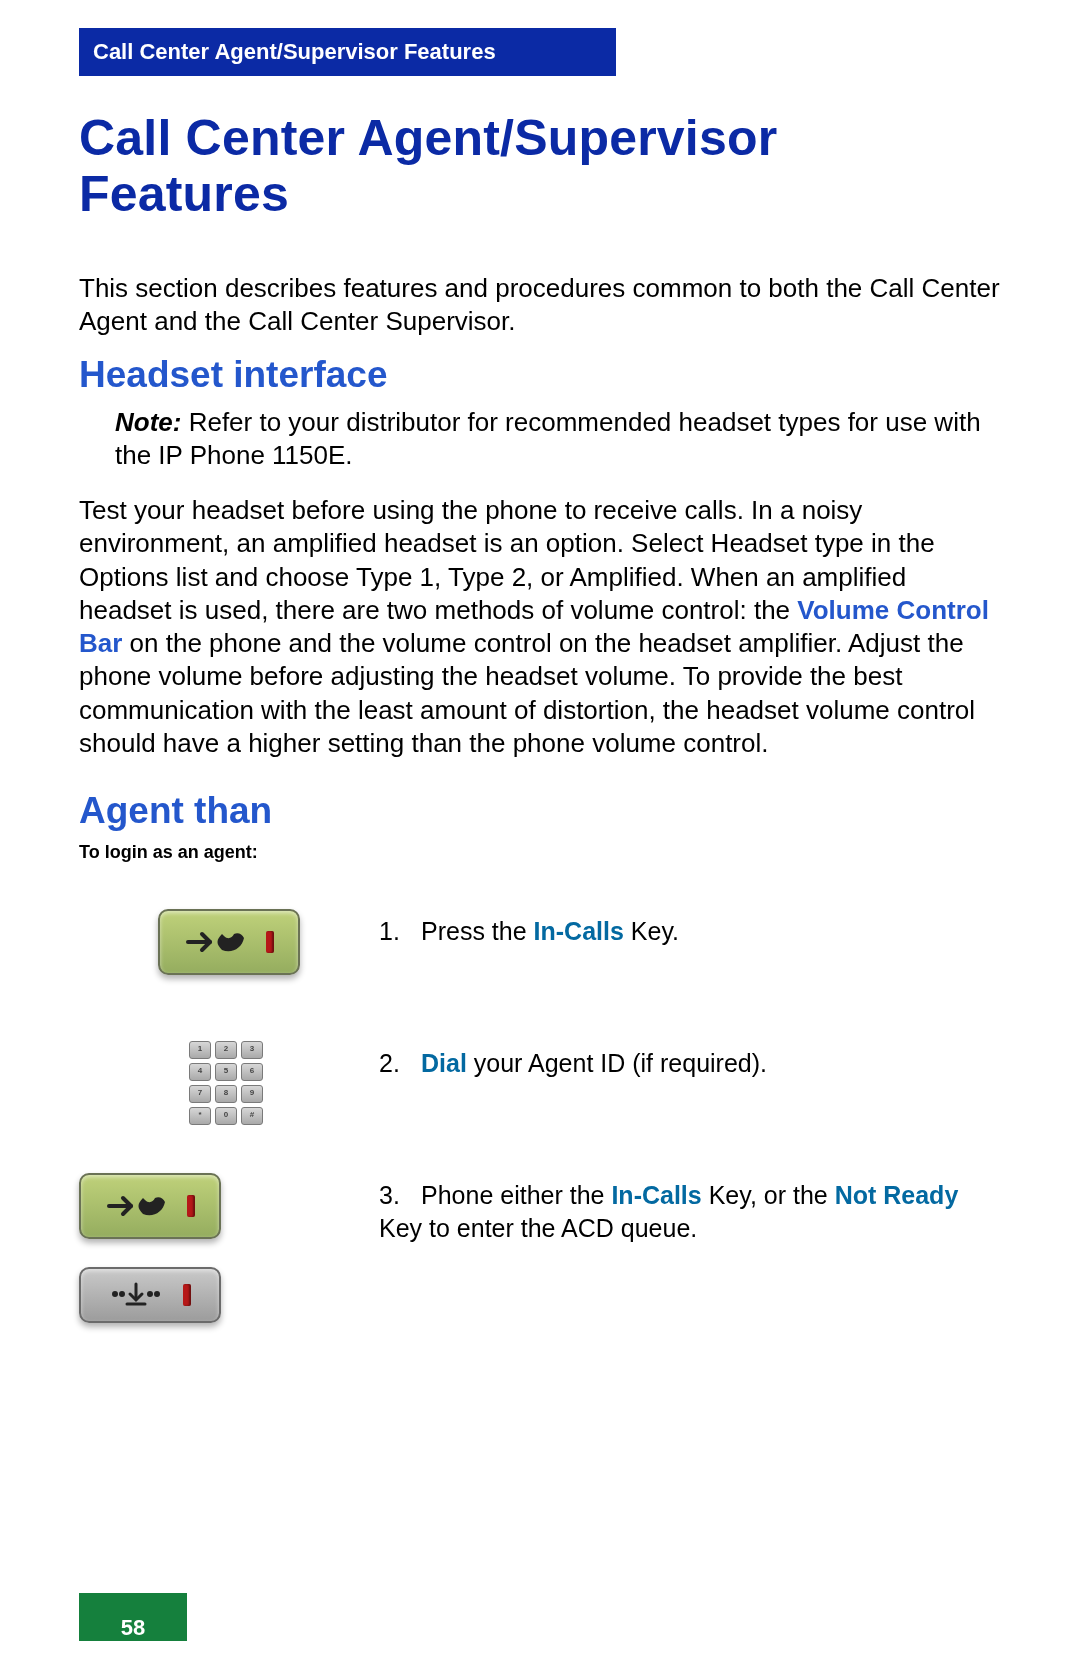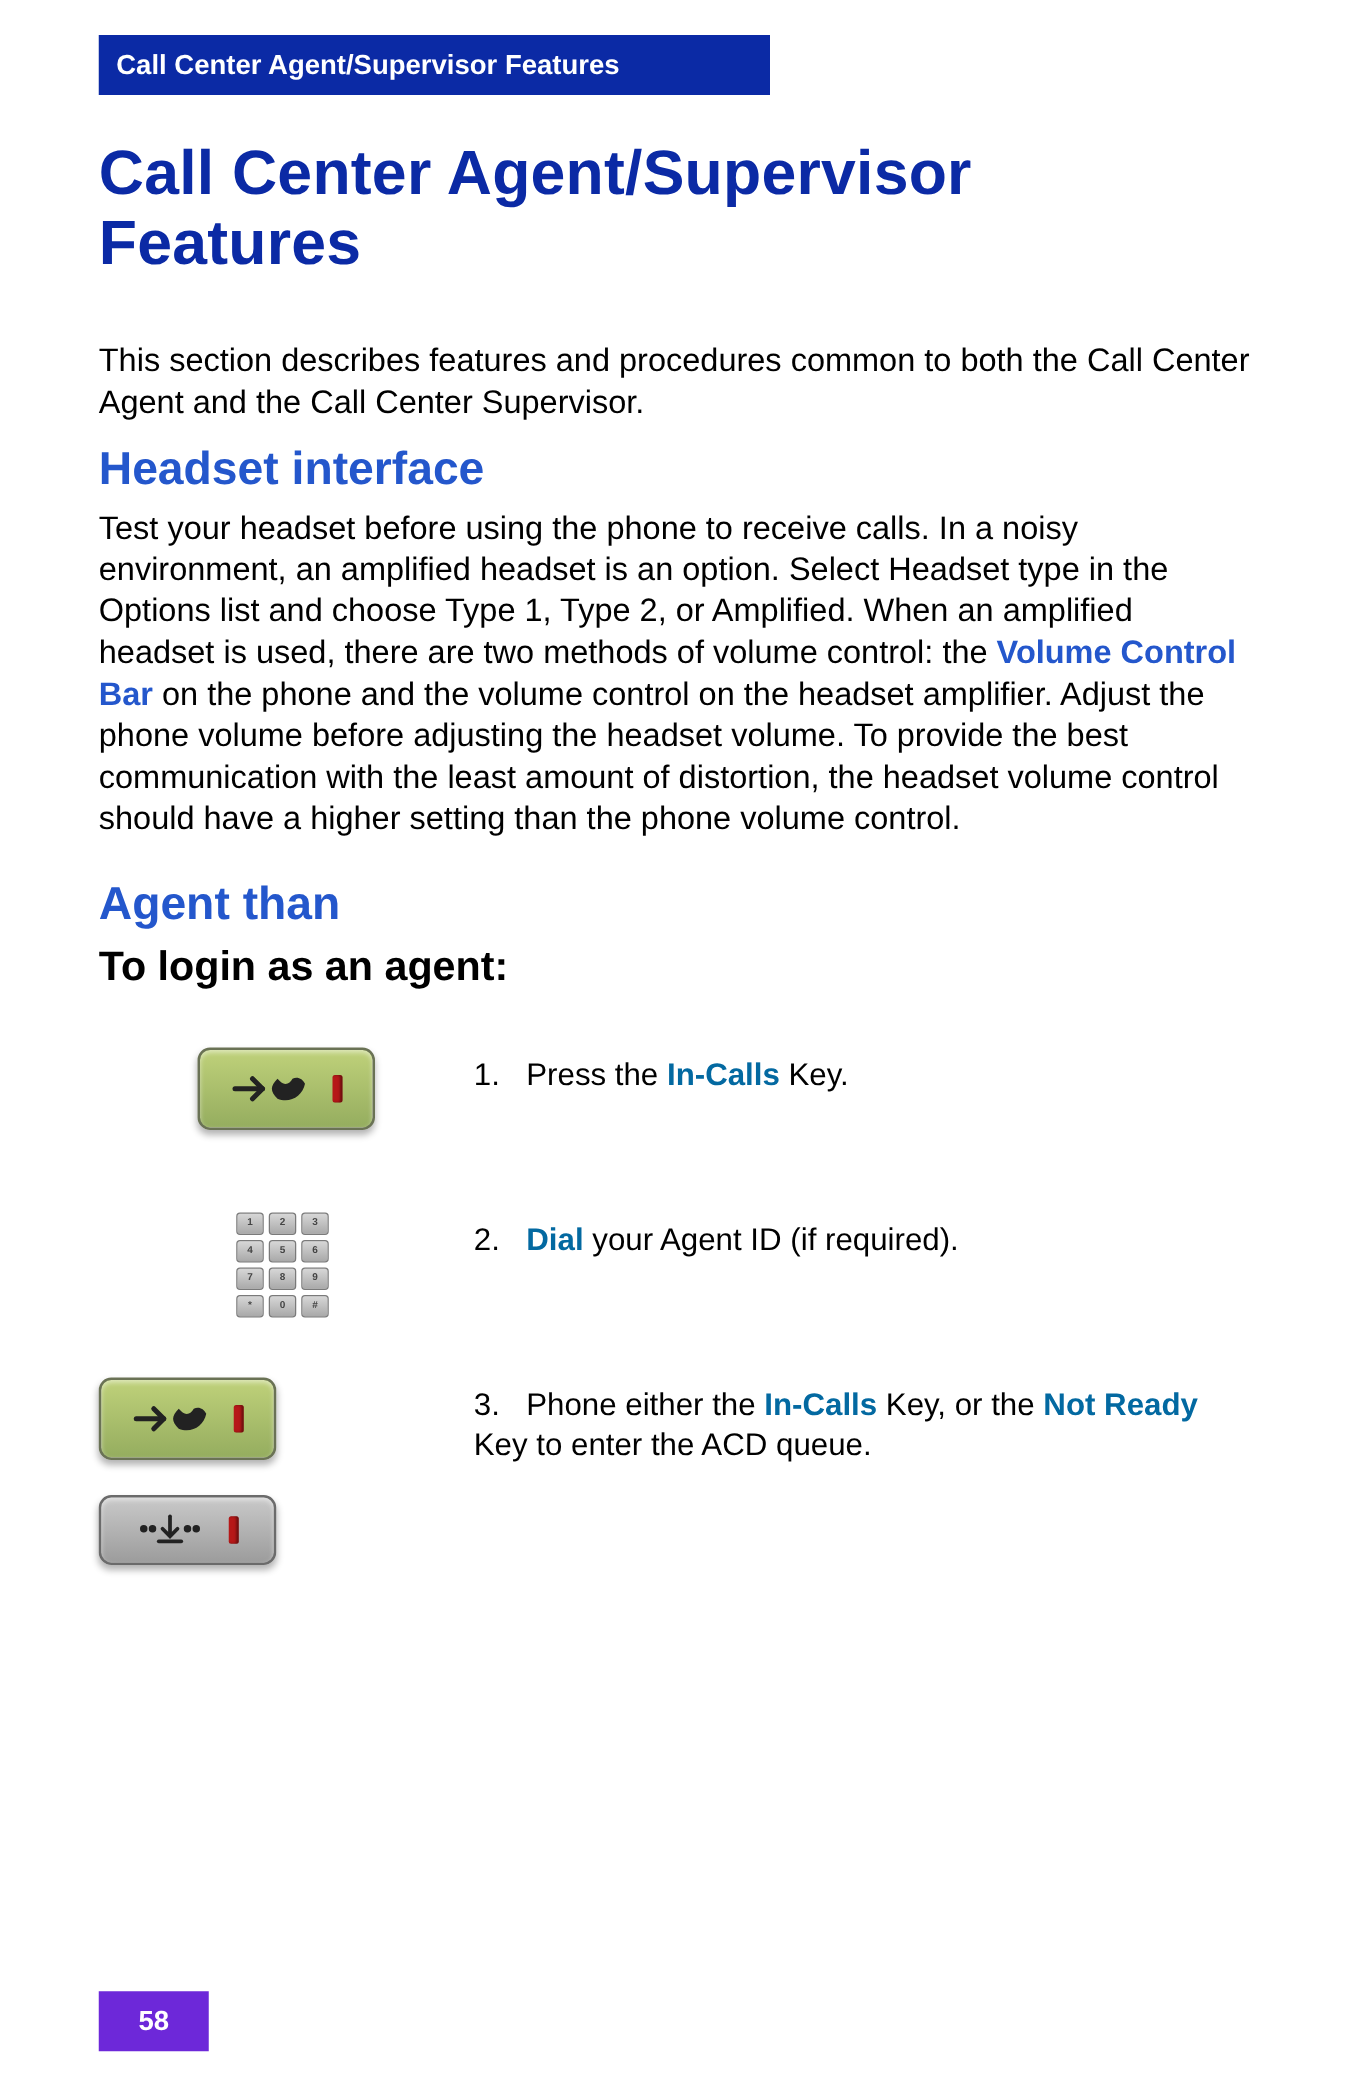--- a/index.html
+++ b/index.html
@@ -69,21 +69,21 @@
   .body-para {
     font-size: 26px;
     line-height: 1.28;
     margin: 0 0 30px 0;
   }
   .inline-link {
     color: #2457cc;
     font-weight: bold;
   }
   .sub-bold {
-    font-size: 33px;
+    font-size: 18px;
     font-weight: bold;
     margin: 6px 0 46px 0;
   }
   .steps {
     display: grid;
     grid-template-columns: 300px 1fr;
     row-gap: 42px;
     align-items: flex-start;
   }
   .icon-cell {
@@ -153,48 +153,51 @@
     font-size: 8px;
     line-height: 14px;
     text-align: center;
     color: #444;
     font-weight: bold;
   }
   .footer-band {
     position: absolute;
     left: 79px;
     bottom: 28px;
-    width: 88px;
+    width: 108px;
     height: 48px;
-    background: #6d28d9;
+    background: #15803d;
     color: #fff;
     font-weight: bold;
     font-size: 22px;
     display: flex;
-    align-items: center;
+    align-items: flex-end;
     justify-content: center;
   }
 </style>
 </head>
 <body>
 
 <div class="page">
 
   <div class="header-band">
     <span>Call Center Agent/Supervisor Features</span>
   </div>
 
   <div class="content">
 
     <h1 class="page-title">Call Center Agent/Supervisor Features</h1>
 
     <p class="body-text">This section describes features and procedures common to both the Call Center Agent and the Call Center Supervisor.</p>
 
     <h2 class="section">Headset interface</h2>
 
+    <p class="note-block">
+      <span class="note-label">Note:</span><span> Refer to your distributor for recommended headset types for use with the IP Phone 1150E.</span>
+    </p>
 
     <p class="body-para">
       <span>Test your headset before using the phone to receive calls. In a noisy environment, an amplified headset is an option. Select Headset type in the Options list and choose Type 1, Type 2, or Amplified. When an amplified headset is used, there are two methods of volume control: the </span><span class="inline-link">Volume Control Bar</span><span> on the phone and the volume control on the headset amplifier. Adjust the phone volume before adjusting the headset volume. To provide the best communication with the least amount of distortion, the headset volume control should have a higher setting than the phone volume control.</span>
     </p>
 
     <h2 class="section">Agent than</h2>
 
     <p class="sub-bold">To login as an agent:</p>
 
     <div class="steps">

